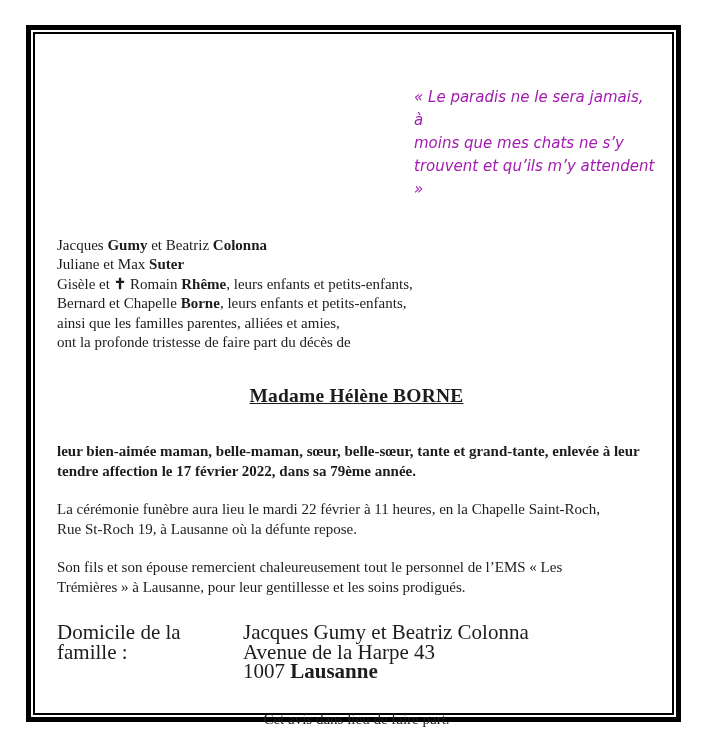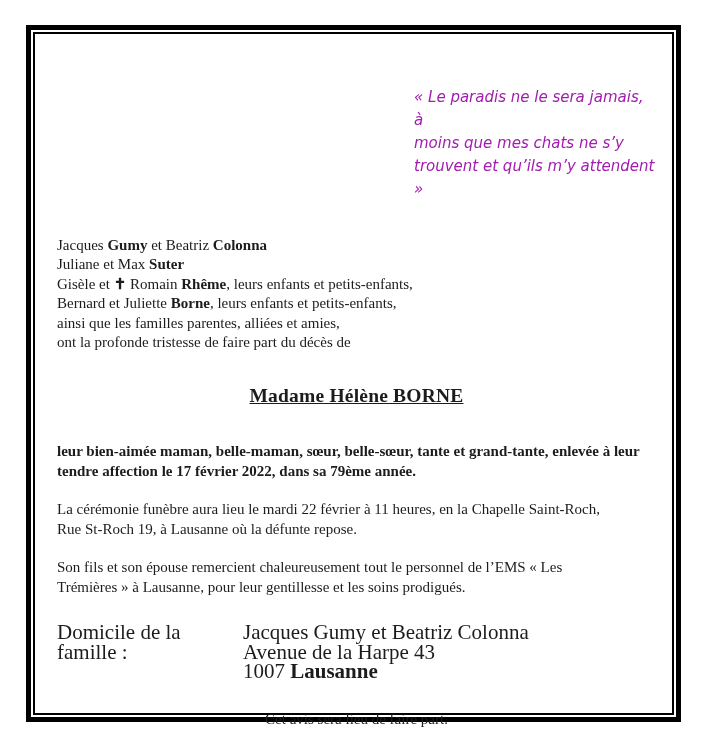--- a/index.html
+++ b/index.html
@@ -46,21 +46,21 @@
         <div class="quote">
           <div class="quote-line">« Le paradis ne le sera jamais, à</div>
           <div class="quote-line">moins que mes chats ne s’y</div>
           <div class="quote-line">trouvent et qu’ils m’y attendent »</div>
         </div>
 
         <div class="family">
           <div class="family-line"><span>Jacques </span><span class="b">Gumy</span><span> et Beatriz </span><span class="b">Colonna</span></div>
           <div class="family-line"><span>Juliane et Max </span><span class="b">Suter</span></div>
           <div class="family-line"><span>Gisèle et </span><span class="b">✝</span><span> Romain </span><span class="b">Rhême</span><span>, leurs enfants et petits-enfants,</span></div>
-          <div class="family-line"><span>Bernard et Juliette </span><span class="b">Borne</span><span>, leurs enfants et petits-enfants,</span></div>
+          <div class="family-line"><span>Bernard et Chapelle </span><span class="b">Borne</span><span>, leurs enfants et petits-enfants,</span></div>
           <div class="family-line"><span>ainsi que les familles parentes, alliées et amies,</span></div>
           <div class="family-line"><span>ont la profonde tristesse de faire part du décès de</span></div>
         </div>
 
         <h1 class="doc-title">Madame Hélène BORNE</h1>
 
         <div class="para para-first">
           <div class="line">leur bien-aimée maman, belle-maman, sœur, belle-sœur, tante et grand-tante, enlevée à leur</div>
           <div class="line">tendre affection le 17 février 2022, dans sa 79ème année.</div>
         </div>
@@ -77,18 +77,18 @@
 
         <div class="domicile">
           <div class="label">Domicile de la famille :</div>
           <div class="address">
             <div>Jacques Gumy et Beatriz Colonna</div>
             <div>Avenue de la Harpe 43</div>
             <div><span>1007</span> <span class="b">Lausanne</span></div>
           </div>
         </div>
 
-        <div class="closing">Cet avis sera lieu de faire part.</div>
+        <div class="closing">Cet avis dans lieu de faire part.</div>
 
       </div>
     </div>
   </div>
 </div>
 
 </body></html>

